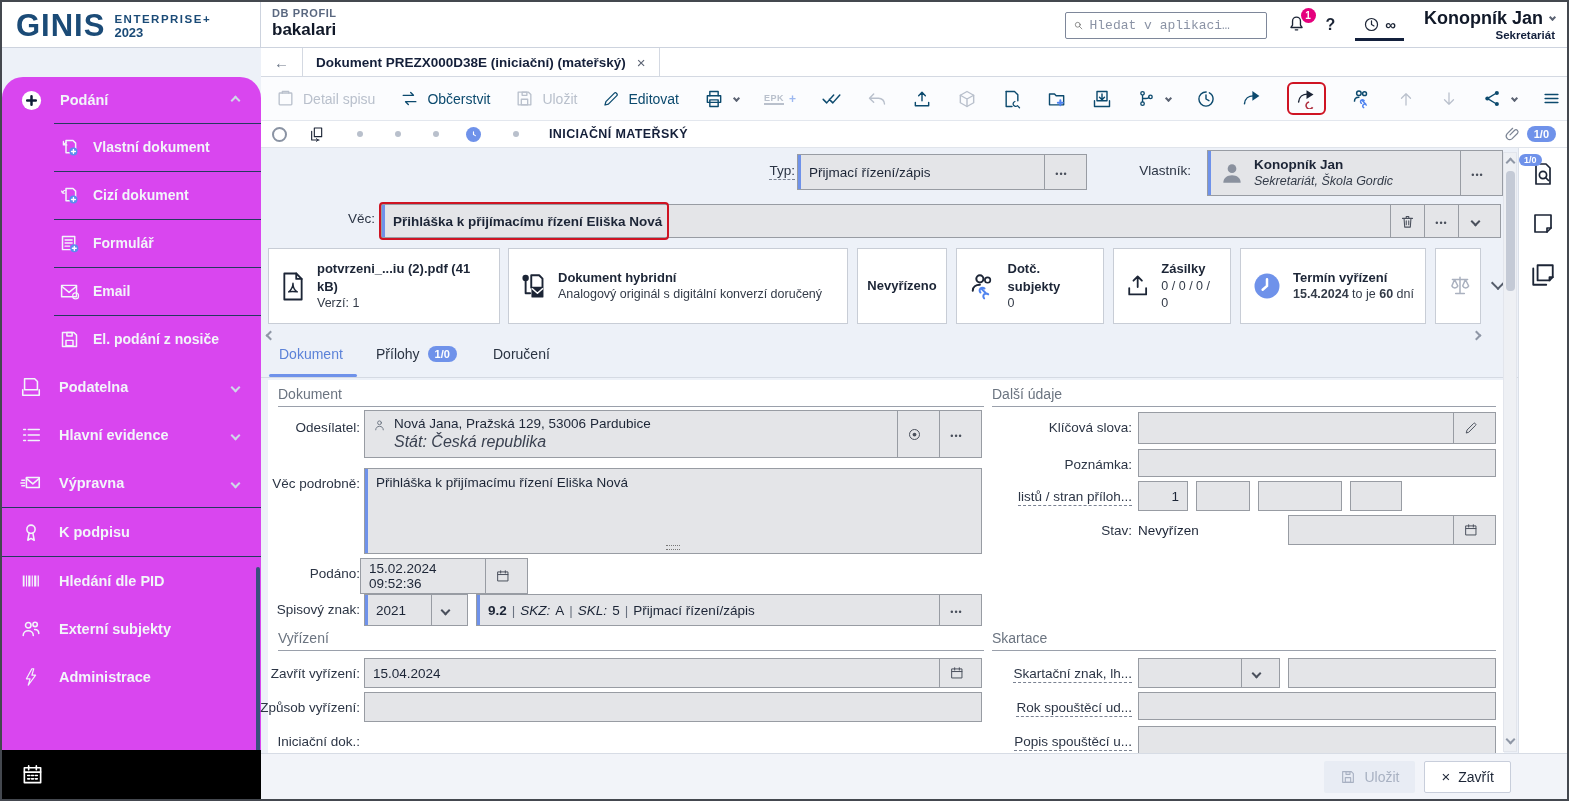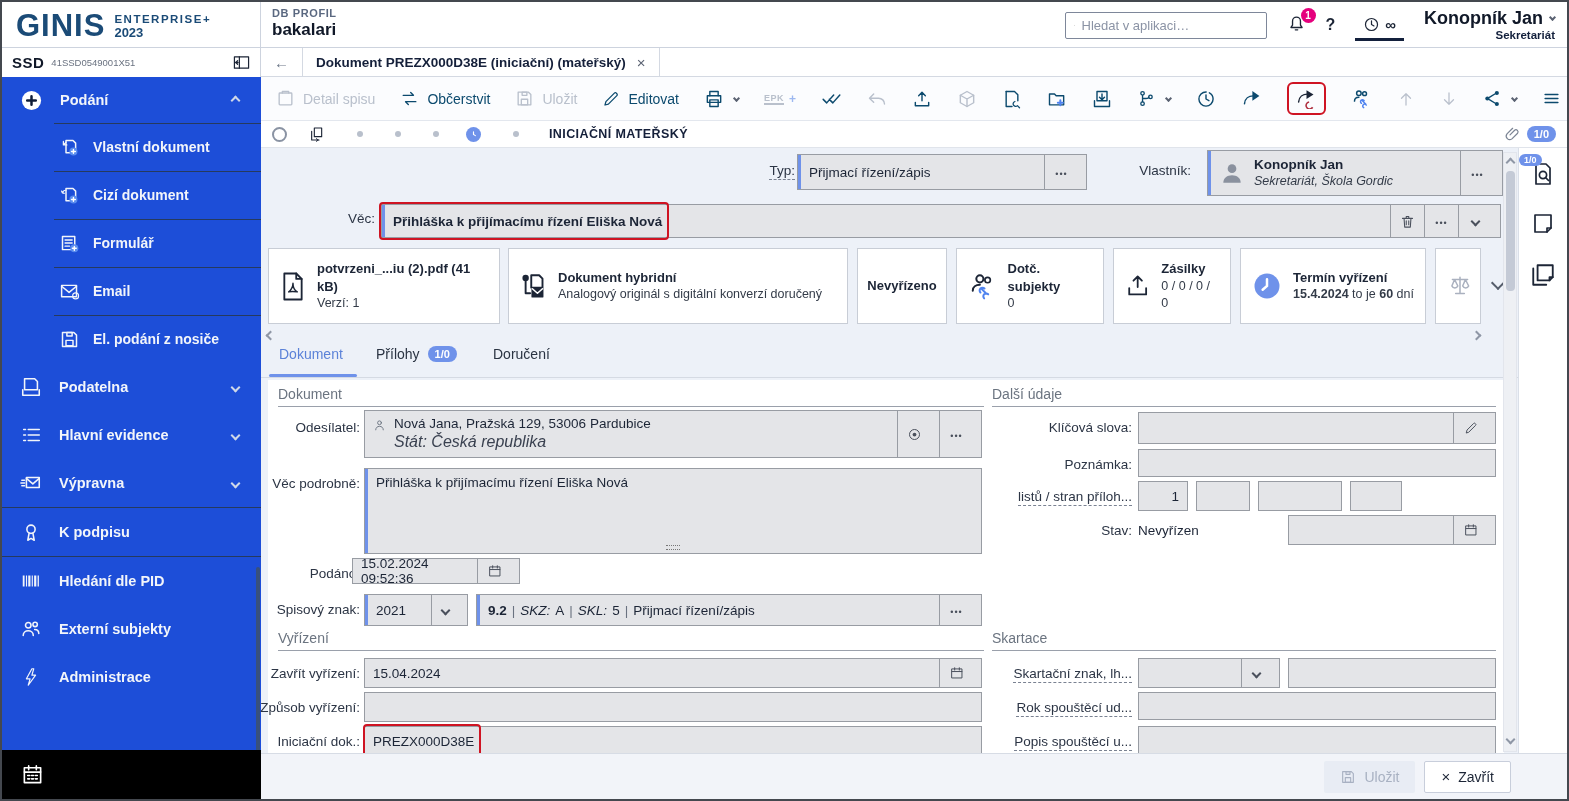--- a/index.html
+++ b/index.html
@@ -30,21 +30,21 @@
   .logo-zone { position:absolute; left:0; top:0; width:259px; height:46px; border-right:1px solid #cdd3de; display:flex; align-items:center; padding-left:14px; gap:9px; }
   .ginis { font-size:31px; font-weight:bold; color:#1b4b77; letter-spacing:1px; line-height:1; }
   .ed { display:flex; flex-direction:column; color:#1b4b77; font-weight:bold; line-height:1.1; padding-top:3px; }
   .ed .e1 { font-size:11.5px; letter-spacing:1.5px; }
   .ed .e2 { font-size:13px; }
   .dbprofil { position:absolute; left:270px; top:5px; }
   .dbprofil .db-l { font-size:11px; font-weight:bold; letter-spacing:.6px; color:#5a6880; }
   .dbprofil .db-v { font-size:17px; font-weight:bold; color:#101828; margin-top:1px; }
   .top-right { position:absolute; right:12px; top:0; height:46px; display:flex; align-items:center; gap:20px; }
   .search-box { width:202px; height:27px; border:1px solid #7e879a; border-radius:2px; display:flex; align-items:center; padding:0 8px; gap:7px; color:#555; }
-  .search-box input { border:none; outline:none; flex:1; font-size:13px; font-family:Liberation Sans, sans-serif; color:#a16207; background:transparent; }
+  .search-box input { border:none; outline:none; flex:1; font-size:13px; font-family:Liberation Mono, monospace; color:#a16207; background:transparent; }
   .search-box input::placeholder { color:#8b93a5; }
   .bell-wrap { position:relative; color:#1c2536; }
   .badge-pink { position:absolute; top:-6px; right:-10px; background:#e5007d; color:#fff; font-size:10px; font-weight:bold; border-radius:50%; width:15px; height:15px; display:flex; align-items:center; justify-content:center; }
   .help-q { font-size:16px; font-weight:bold; color:#1c2536; cursor:pointer; }
   .session { display:flex; align-items:center; gap:5px; border-bottom:3px solid #13203c; padding:6px 8px 5px; color:#1c2536; }
   .session .inf { font-size:15px; font-weight:bold; }
   .user { text-align:right; line-height:1.1; cursor:pointer; }
   .user .un { font-size:18px; font-weight:bold; color:#101828; display:flex; align-items:center; gap:7px; }
   .user .ur { font-size:11.5px; font-weight:bold; color:#13203c; }
   .user .chv { width:5px; height:5px; color:#5a6272; margin-top:-3px; }
@@ -52,21 +52,21 @@
   
   .ssd-zone { position:absolute; left:0; top:46px; width:259px; height:29px; background:#fff; border-right:1px solid #cdd3de; display:flex; align-items:center; padding:0 10px; }
   .ssd-zone .m { font-size:15px; font-weight:800; color:#101828; letter-spacing:.5px; }
   .ssd-zone .c { font-size:9.5px; color:#6a7280; margin-left:7px; flex:1; }
   .tabstrip { position:absolute; left:259px; top:46px; right:0; height:29px; background:#fff; border-bottom:1px solid #d4d9e2; display:flex; align-items:center; }
   .backarrow { padding:0 13px; color:#6b7687; font-size:15px; cursor:pointer; }
   .doc-tab { height:100%; display:flex; align-items:center; gap:11px; padding:0 13px; border-left:1px solid #d4d9e2; border-right:1px solid #d4d9e2; font-size:13.5px; font-weight:bold; color:#15203a; }
   .doc-tab .x { font-weight:normal; color:#5a6272; font-size:15px; cursor:pointer; }
 
   
-  .sidebar { position:absolute; left:0; top:75px; width:259px; bottom:0; background:#1d4ed8; color:#f2f5fa; }
+  .sidebar { position:absolute; left:0; top:75px; width:259px; bottom:0; background:#d946ef; color:#f2f5fa;border-radius:21px; }
   .snav-group, .snav-item { display:flex; align-items:center; gap:17px; padding-left:18px; height:48px; cursor:pointer; position:relative; }
   .snav-group { height:46px; }
   .snav-label { font-size:14.5px; font-weight:bold; flex:1; }
   .snav-chv { margin-right:22px; color:#cfd8e8; }
   .snav-sub { display:flex; align-items:center; gap:13px; padding-left:57px; height:48px; cursor:pointer; position:relative; }
   .snav-sub::before { content:""; position:absolute; left:52px; right:0; top:0; height:1px; background:#263a5e; }
   .snav-sub .snav-label { font-size:14px; }
   .sep-full { height:1px; background:#263a5e; }
   .cal-strip { position:absolute; left:0; right:0; bottom:0; height:49px; background:#000; display:flex; align-items:center; padding-left:19px; }
   .side-scroll { position:absolute; right:1px; top:490px; width:4px; height:200px; background:#38507c; border-radius:2px; }
@@ -163,30 +163,20 @@
       <div class="user">
         <span class="un">
           <span>Konopník Jan</span>
           <span class="chv"></span>
         </span>
         <div class="ur">Sekretariát</div>
       </div>
     </div>
   </div>
 
-  <div class="ssd-zone">
-    <span class="m">SSD</span>
-    <span class="c">41SSD0549001X51</span>
-    <svg class="ic" width="17" height="15" viewBox="0 0 24 20">
-        <rect x="2" y="2" width="20" height="16"></rect>
-        <path d="M9 2v16"></path>
-        <path d="M7 10l-3 0" stroke-width="2.2"></path>
-        <path d="M6.5 7.5L4 10l2.5 2.5"></path>
-      </svg>
-  </div>
   <div class="tabstrip">
     <span class="backarrow">←</span>
     <div class="doc-tab">
       <span>Dokument PREZX000D38E (iniciační) (mateřský)</span>
       <span class="x">×</span>
     </div>
   </div>
 
   <nav class="sidebar">
     <div class="snav-group">
@@ -623,21 +613,21 @@
           </span>
       </div>
 
       <div class="lbl" style="left:4px;top:96px;width:88px">Věc podrobně:</div>
       <div class="fld blue" style="left:96px;top:88px;width:618px;height:86px;align-items:flex-start;padding-top:6px">
         <span>Přihláška k přijímacímu řízení Eliška Nová</span>
         <span class="grip" style="position:absolute;left:50%;bottom:3px;margin-left:-7px"></span>
       </div>
 
       <div class="lbl" style="left:4px;top:186px;width:88px">Podáno:</div>
-      <div class="fld" style="left:84px;top:178px;width:168px;height:26px">
+      <div class="fld" style="left:92px;top:178px;width:168px;height:36px">
         <span style="flex:1">15.02.2024 09:52:36</span>
         <span class="fbtn">
           <svg class="ic" width="14" height="14" viewBox="0 0 24 24">
               <rect x="3.5" y="5" width="17" height="15.5"></rect>
               <path d="M3.5 9.5h17M8 3v4M16 3v4"></path>
             </svg>
         </span>
       </div>
 
       <div class="lbl" style="left:4px;top:222px;width:88px">Spisový znak:</div>
@@ -673,24 +663,20 @@
               <rect x="3.5" y="5" width="17" height="15.5"></rect>
               <path d="M3.5 9.5h17M8 3v4M16 3v4"></path>
             </svg>
         </span>
       </div>
 
       <div class="lbl" style="left:-8px;top:320px;width:100px">Způsob vyřízení:</div>
       <div class="fld" style="left:96px;top:312px;width:618px;height:30px"></div>
 
       <div class="lbl" style="left:-8px;top:354px;width:100px">Iniciační dok.:</div>
-      <div class="fld" style="left:96px;top:346px;width:618px;height:30px">
-        <span>PREZX000D38E</span>
-        <span class="red-ring" style="left:-2px;top:-3px;width:118px;height:34px"></span>
-      </div>
 
       <div class="sect" style="left:724px;top:6px">Další údaje</div>
       <div class="sect-line" style="left:724px;top:26px;width:504px"></div>
 
       <div class="lbl" style="left:726px;top:40px;width:138px">Klíčová slova:</div>
       <div class="fld" style="left:870px;top:32px;width:358px;height:32px">
         <span style="flex:1"></span>
         <span class="fbtn">
           <svg class="ic" width="14" height="14" viewBox="0 0 24 24">
               <path d="M4 20l1.2-4.5L16.5 4.2a1.8 1.8 0 0 1 2.6 0l.7.7a1.8 1.8 0 0 1 0 2.6L8.5 18.8z"></path>

